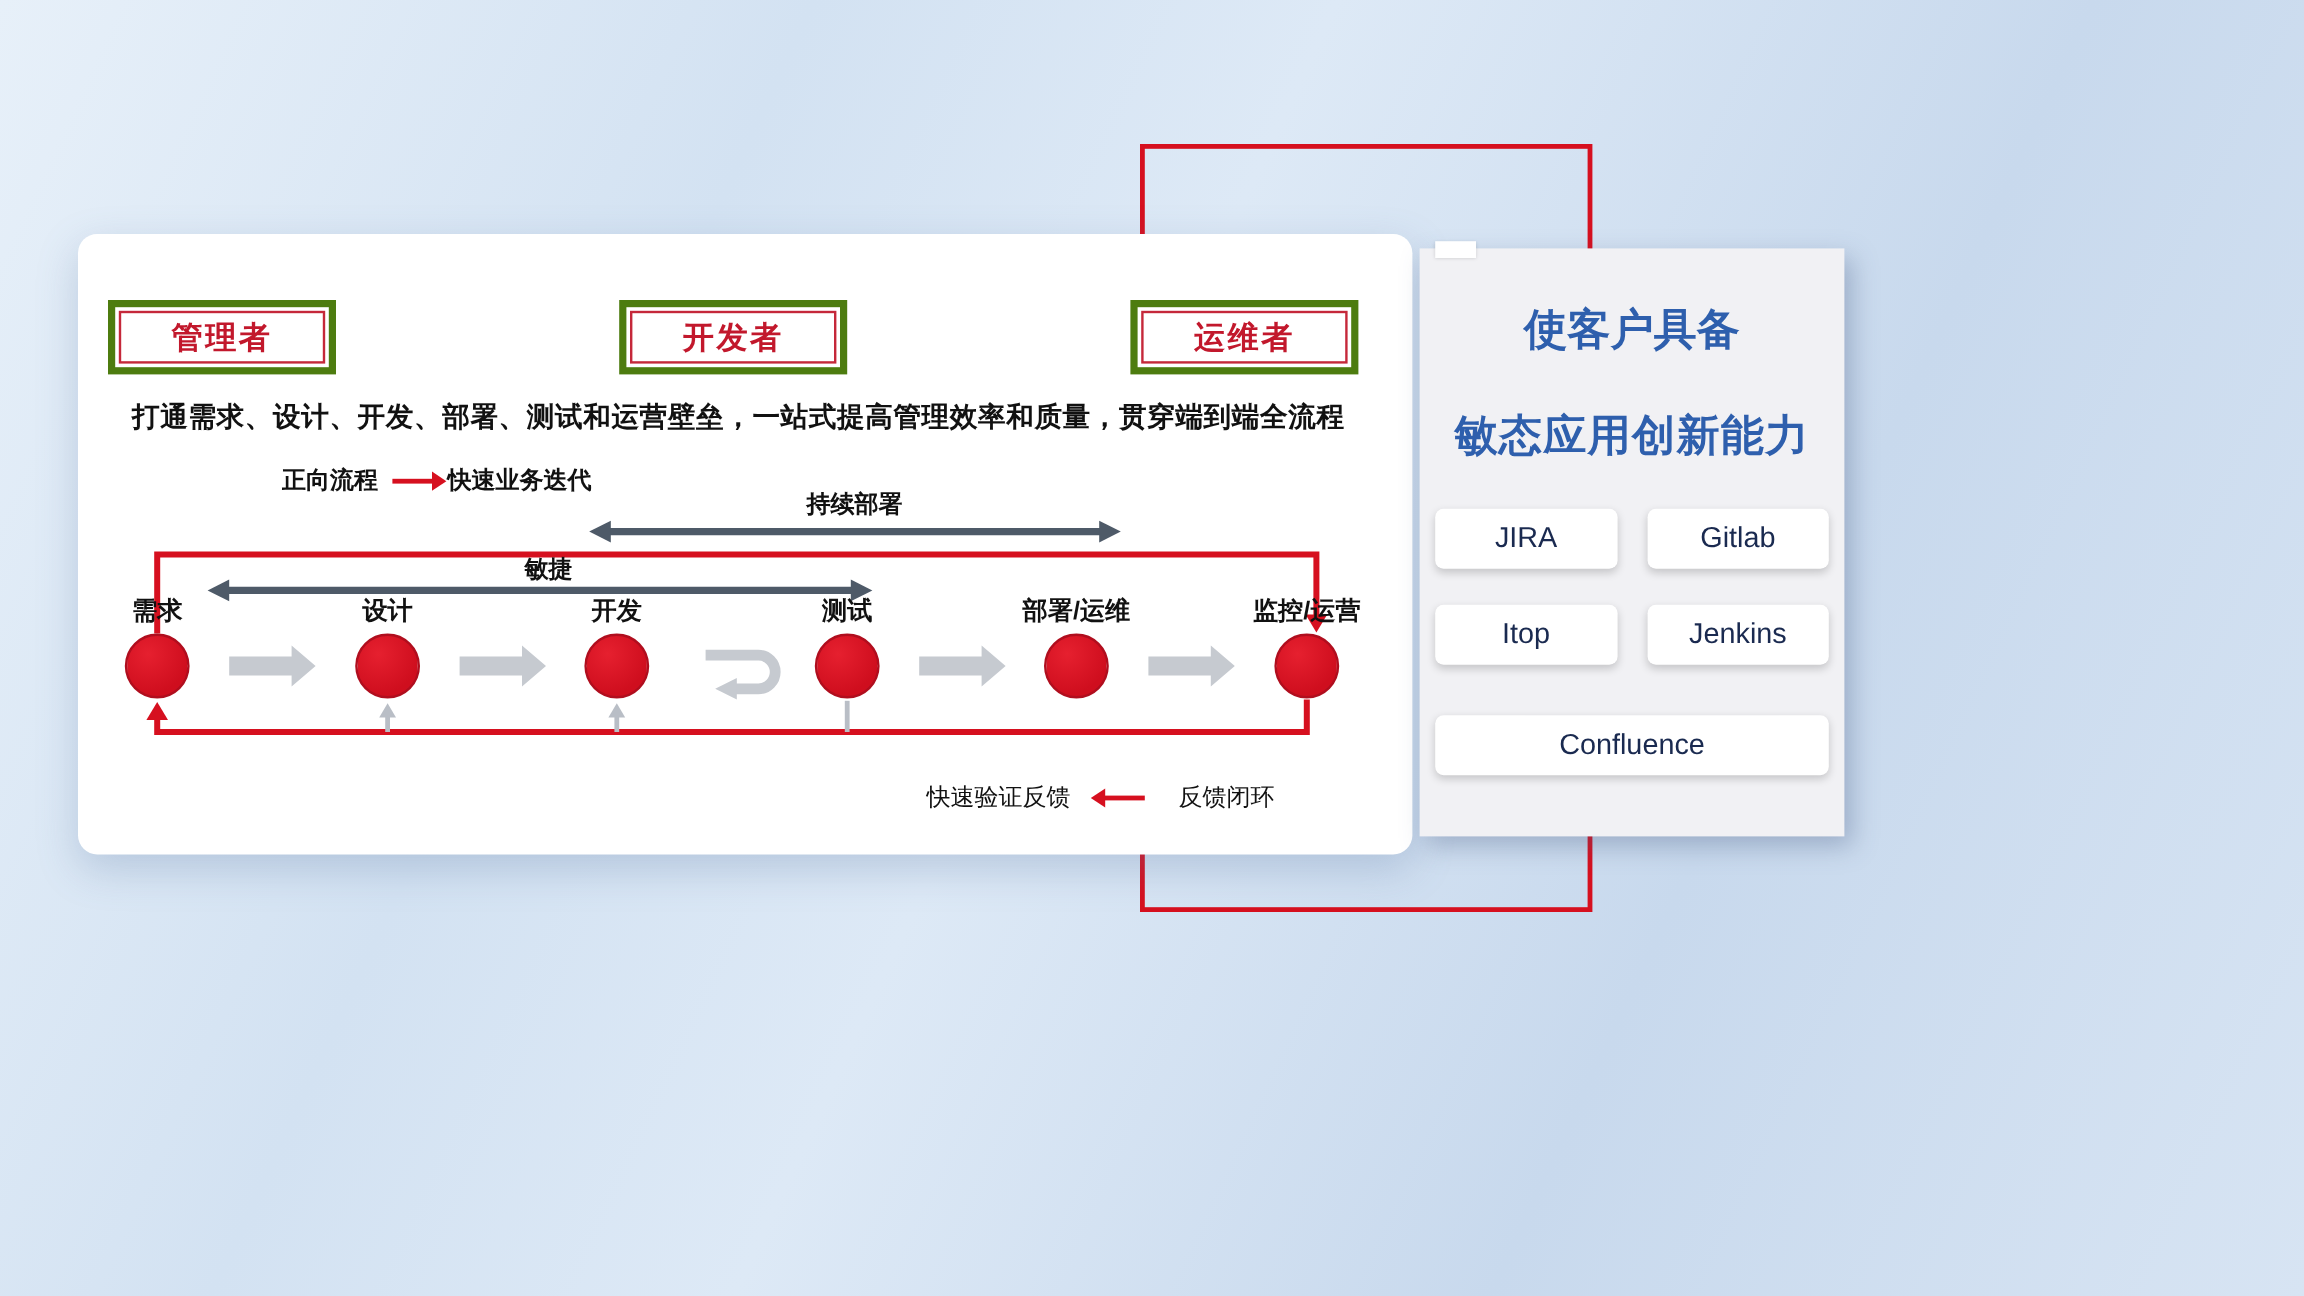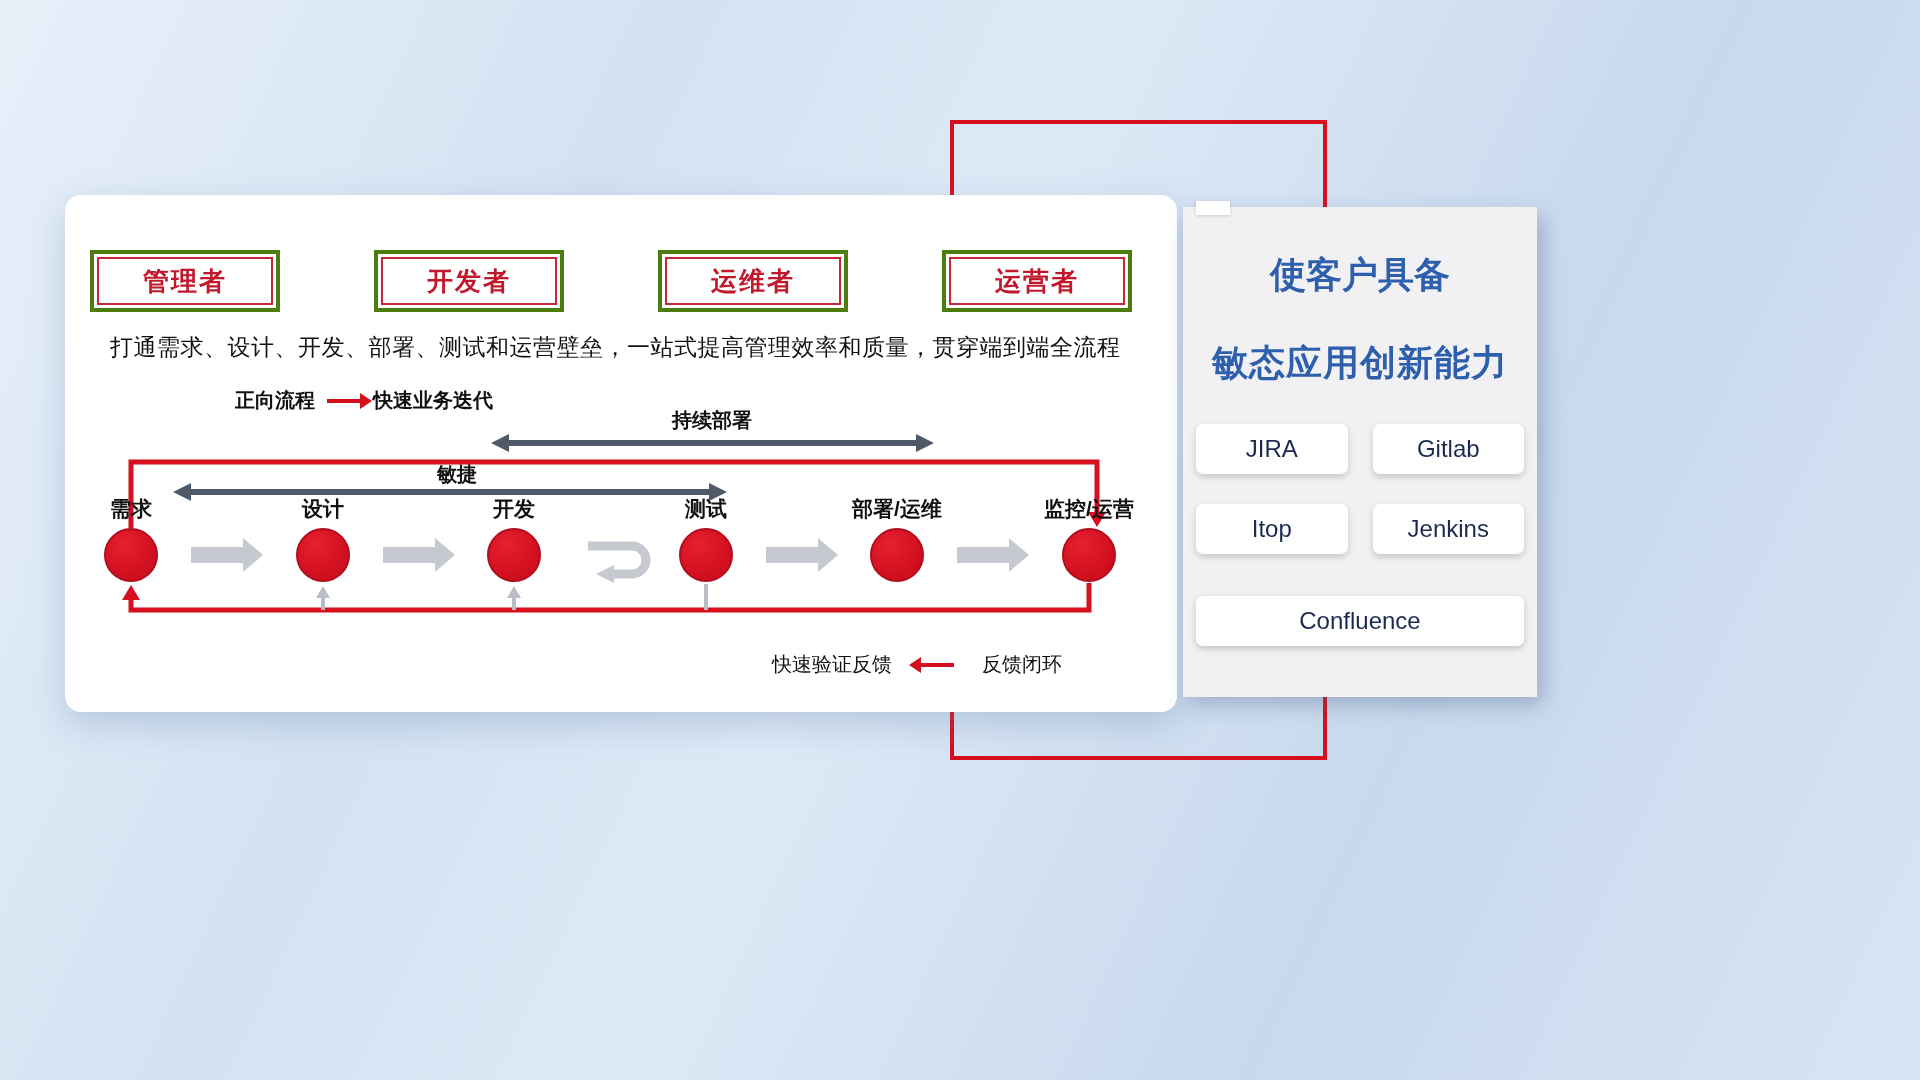--- a/index.html
+++ b/index.html
@@ -23,31 +23,31 @@
     position:absolute; left:65px; top:195px; width:1112px; height:517px;
     background:#ffffff; border-radius:16px; z-index:2;
     box-shadow:0 12px 34px rgba(90,120,160,.28);
   }
 
   .roles-row {
     position:absolute; left:25px; right:45px; top:55px; height:62px;
     display:flex; justify-content:space-between;
   }
   .role-box {
-    width:190px; height:62px; border:4px solid #4d7c0f; padding:3px;
+    width:190px; height:62px; border:6px solid #4d7c0f; padding:3px;
     display:flex; align-items:stretch;
   }
   .role-box-inner {
     flex:1; border:2px solid #c5283a; display:flex; align-items:center; justify-content:center;
     color:#c2182c; font-weight:bold; font-size:26px; letter-spacing:2px;
   }
 
   .headline {
     position:absolute; left:45px; top:137px; width:1040px;
-    font-size:23px; font-weight:normal; color:#111; letter-spacing:.5px;
+    font-size:23px; font-weight:bold; color:#111; letter-spacing:.5px;
   }
 
   .legend-forward {
     position:absolute; left:170px; top:192px; display:flex; align-items:center; gap:12px;
     font-size:20px; font-weight:bold; color:#111;
   }
   .arrow-right {
     width:34px; height:4px; background:#d6101f; position:relative;
   }
   .arrow-right::after {
@@ -122,23 +122,20 @@
     <div class="roles-row">
       <div class="role-box">
         <div class="role-box-inner">管理者</div>
       </div>
       <div class="role-box">
         <div class="role-box-inner">开发者</div>
       </div>
       <div class="role-box">
         <div class="role-box-inner">运维者</div>
       </div>
-      <div class="role-box">
-        <div class="role-box-inner">运营者</div>
-      </div>
     </div>
 
     <div class="headline">打通需求、设计、开发、部署、测试和运营壁垒，一站式提高管理效率和质量，贯穿端到端全流程</div>
 
     <div class="legend-forward">
       <span>正向流程</span>
       <span class="arrow-right"></span>
       <span>快速业务迭代</span>
     </div>
 

